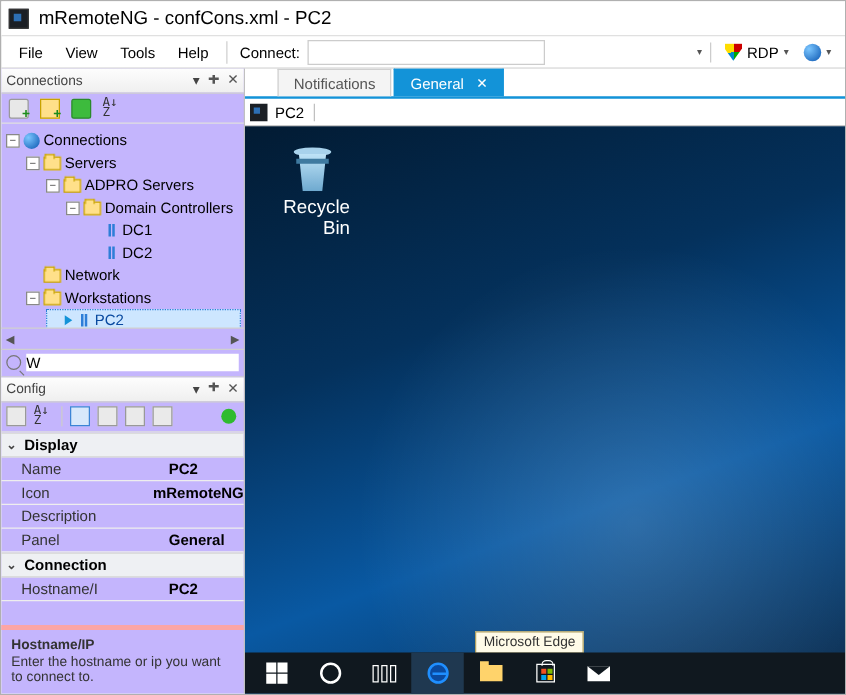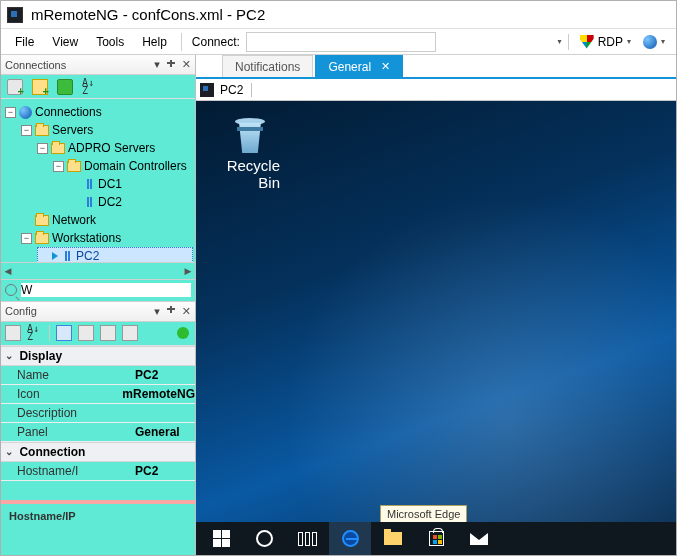--- a/index.html
+++ b/index.html
@@ -63,21 +63,21 @@
   }
   .layout {
     display:flex;
     height: calc(100% - 54px);
   }
   .left-pane {
     width: 195px;
     display:flex;
     flex-direction:column;
     border-right:1px solid #c0c0c0;
-    background:#5eead4;
+    background:#c4b5fd;
   }
   .panel-header {
     display:flex;
     align-items:center;
     background: linear-gradient(#fdfdfd,#efefef);
     border-bottom:1px solid #d0d0d0;
     height:20px;
     padding: 0 4px;
     font-size:11px;
     color:#444;
@@ -381,20 +381,21 @@
         <span class="chev">⌄</span>
         <span>Connection</span>
       </div>
       <div class="prop-row">
         <span class="prop-name">Hostname/I</span>
         <span class="prop-val">PC2</span>
       </div>
     </div>
     <div class="help-box">
       <div class="hhead">Hostname/IP</div>
+      <div>Enter the hostname or ip you want to connect to.</div>
     </div>
   </div>
 
   <div class="right-pane">
     <div class="tabs-row">
       <div class="tab">
         <span>Notifications</span>
       </div>
       <div class="tab active">
         <span>General</span>

